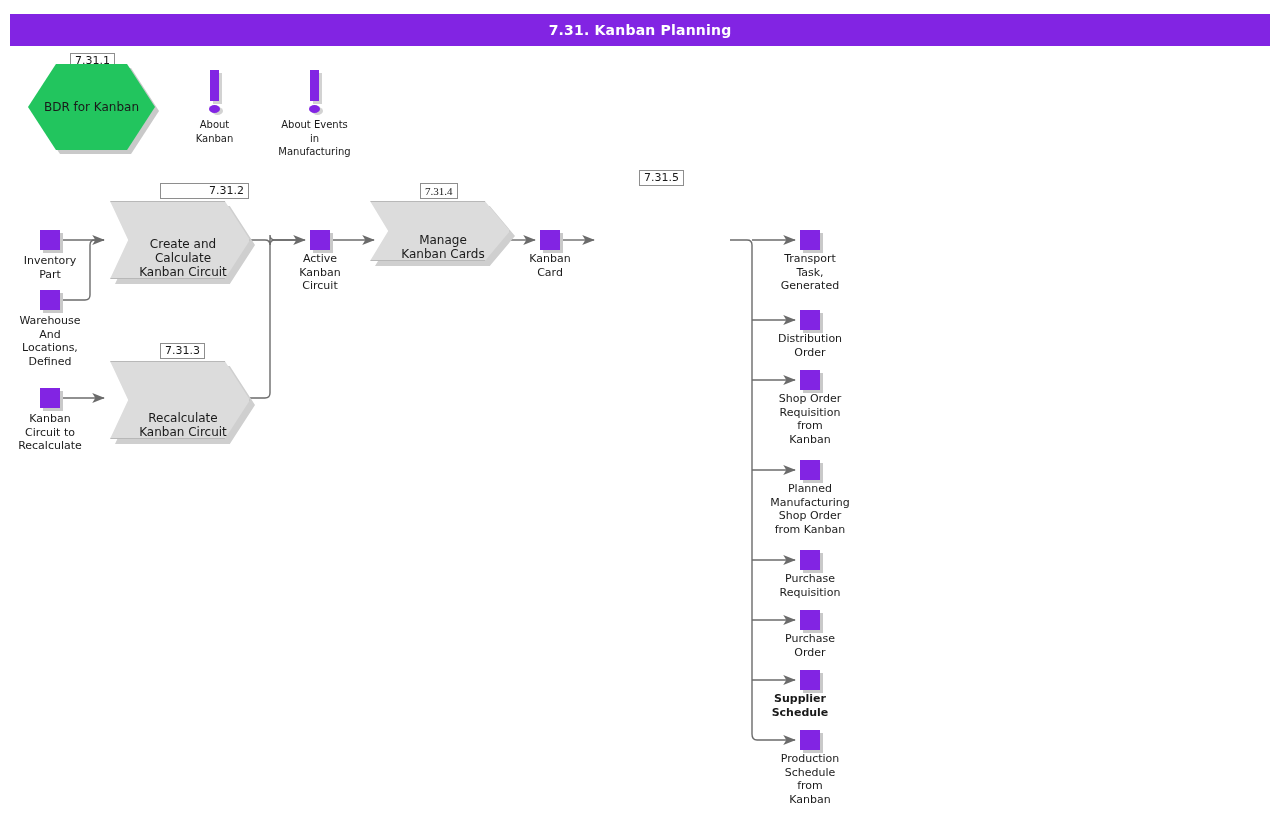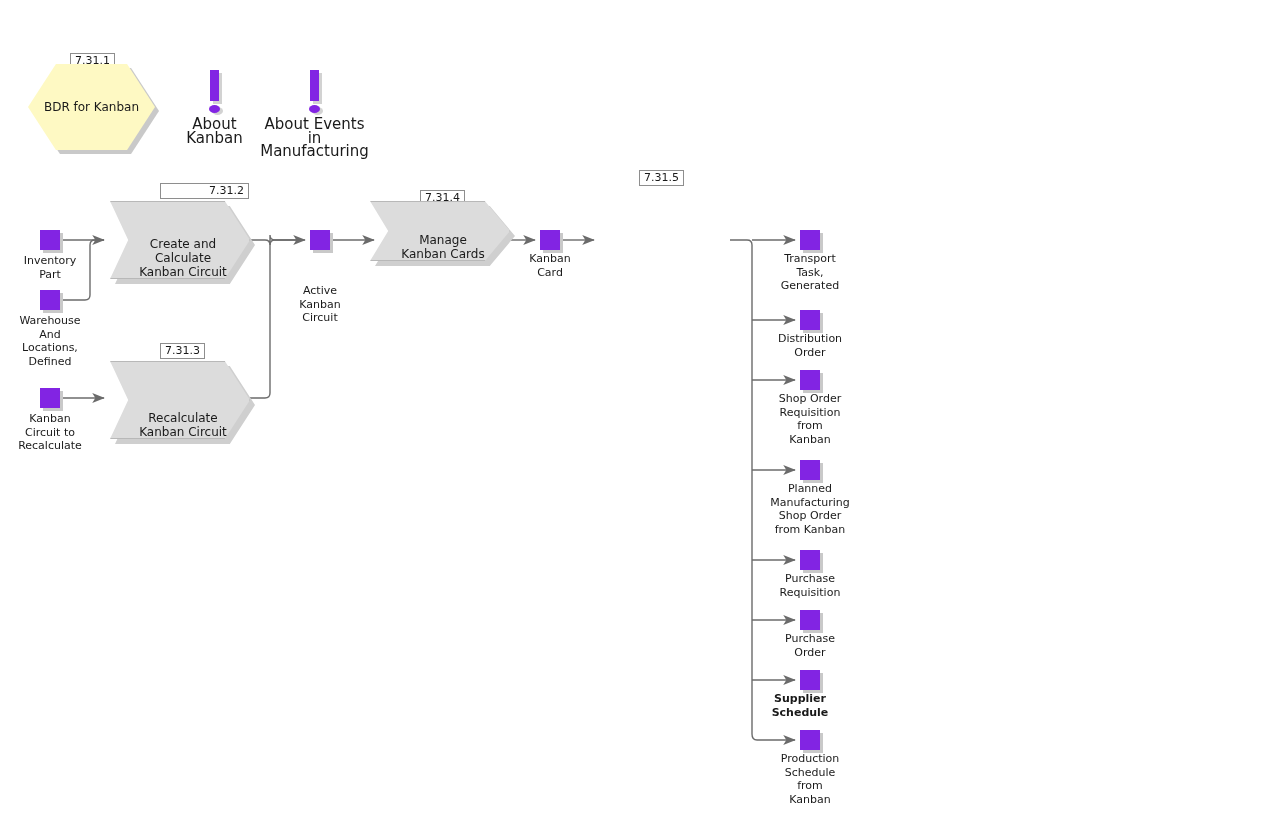--- a/index.html
+++ b/index.html
@@ -58,21 +58,21 @@
     position: absolute;
     left: 4px; top: 4px;
     width: 100%; height: 100%;
     background: #c9c9c9;
     clip-path: polygon(22% 0%, 78% 0%, 100% 50%, 78% 100%, 22% 100%, 0% 50%);
   }
   .hex-body {
     position: absolute;
     left: 0; top: 0;
     width: 100%; height: 100%;
-    background: #fef9c3;
+    background: #22c55e;
     clip-path: polygon(22% 0%, 78% 0%, 100% 50%, 78% 100%, 22% 100%, 0% 50%);
     display: flex;
     align-items: center;
     justify-content: center;
   }
   .hex-label {
     font-size: 12px;
     color: #1a1a1a;
     text-align: center;
     line-height: 14px;
@@ -176,33 +176,34 @@
     width: 11px; height: 8px;
     border-radius: 50%;
     background: #8224e3;
     box-shadow: 3px 2px 0 0 #d2d2d2;
   }
   .bang-label {
     position: absolute;
     top: 48px;
     left: 50%;
     transform: translateX(-50%);
-    font-size: 15px;
+    font-size: 10px;
     line-height: 13.5px;
     color: #1a1a1a;
     text-align: center;
     white-space: pre-line;
     width: 120px;
   }
 </style>
 </head>
 <body>
 
 <div id="canvas">
 
+  <div id="title-bar">7.31. Kanban Planning</div>
 
   <svg id="edges" viewBox="0 0 1280 818">
     <defs>
       <marker id="arw" markerWidth="9" markerHeight="8" refX="8.4" refY="4" orient="auto">
         <path d="M0,0.4 L9,4 L0,7.6 L2.2,4 Z" fill="#6b6b6b"></path>
       </marker>
     </defs>
 
     <path class="edge-path" d="M62,240 L104,240" marker-end="url(#arw)"></path>
 
@@ -293,26 +294,26 @@
     <div class="chev-shadow"></div>
     <div class="chev-body">
       <span class="chev-label" style="white-space:pre-line;">Recalculate
 Kanban Circuit</span>
     </div>
   </div>
 
   <div class="sq-wrap" style="left:310px; top:230px;">
     <div class="sq-shadow"></div>
     <div class="sq-body"></div>
-    <div class="sq-label mid-col" style="left:10px; top:22px;margin-top:32px;">Active
+    <div class="sq-label mid-col" style="left:10px; top:22px;">Active
 Kanban
 Circuit</div>
   </div>
 
-  <div class="id-tag" style="left:420px; top:190px;">7.31.4</div>
+  <div class="id-tag" style="left:420px; top:183px;font-family:Liberation Serif, serif;">7.31.4</div>
   <div class="chev-wrap" style="left:370px; top:201px; width:140px; height:60px;">
     <div class="chev-shadow"></div>
     <div class="chev-body">
       <span class="chev-label" style="white-space:pre-line;">Manage
 Kanban Cards</span>
     </div>
   </div>
 
   <div class="sq-wrap" style="left:540px; top:230px;">
     <div class="sq-shadow"></div>

